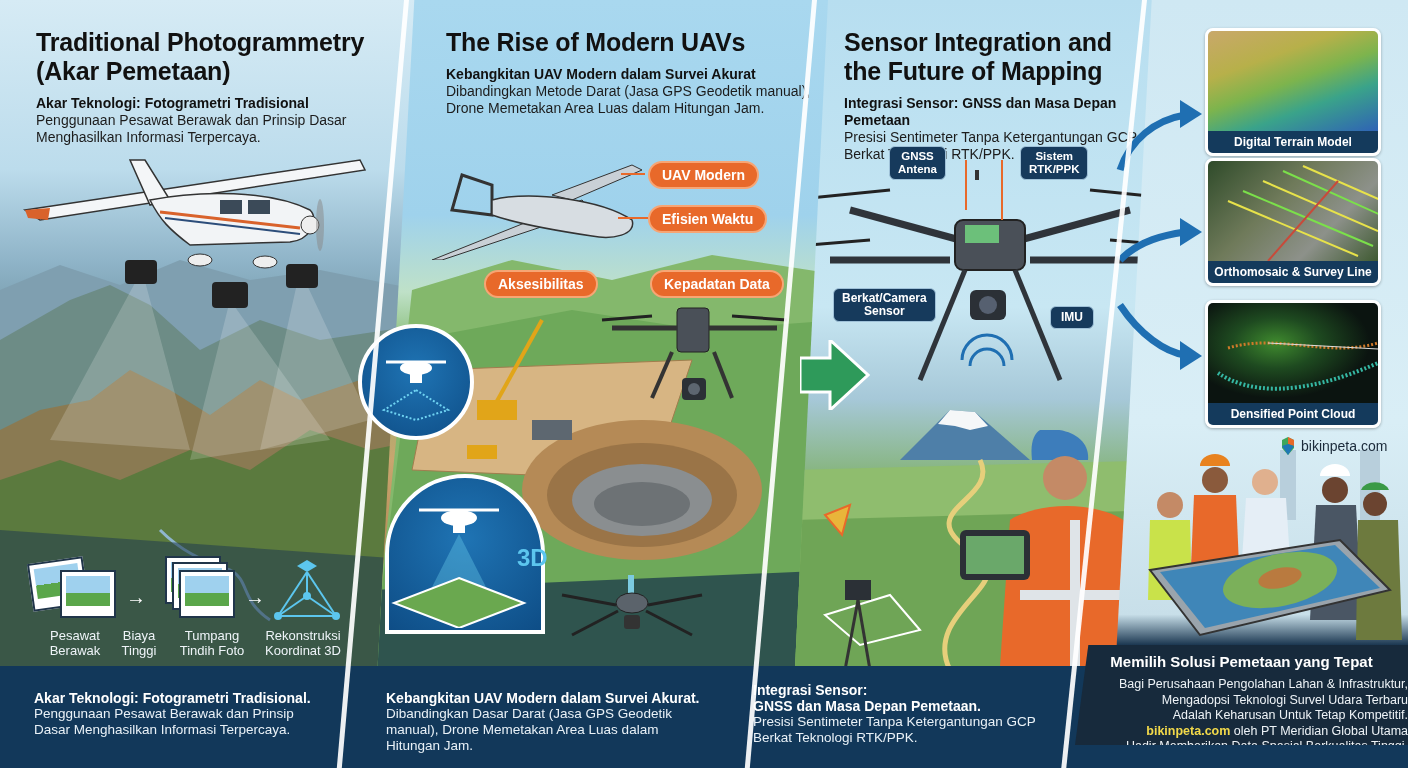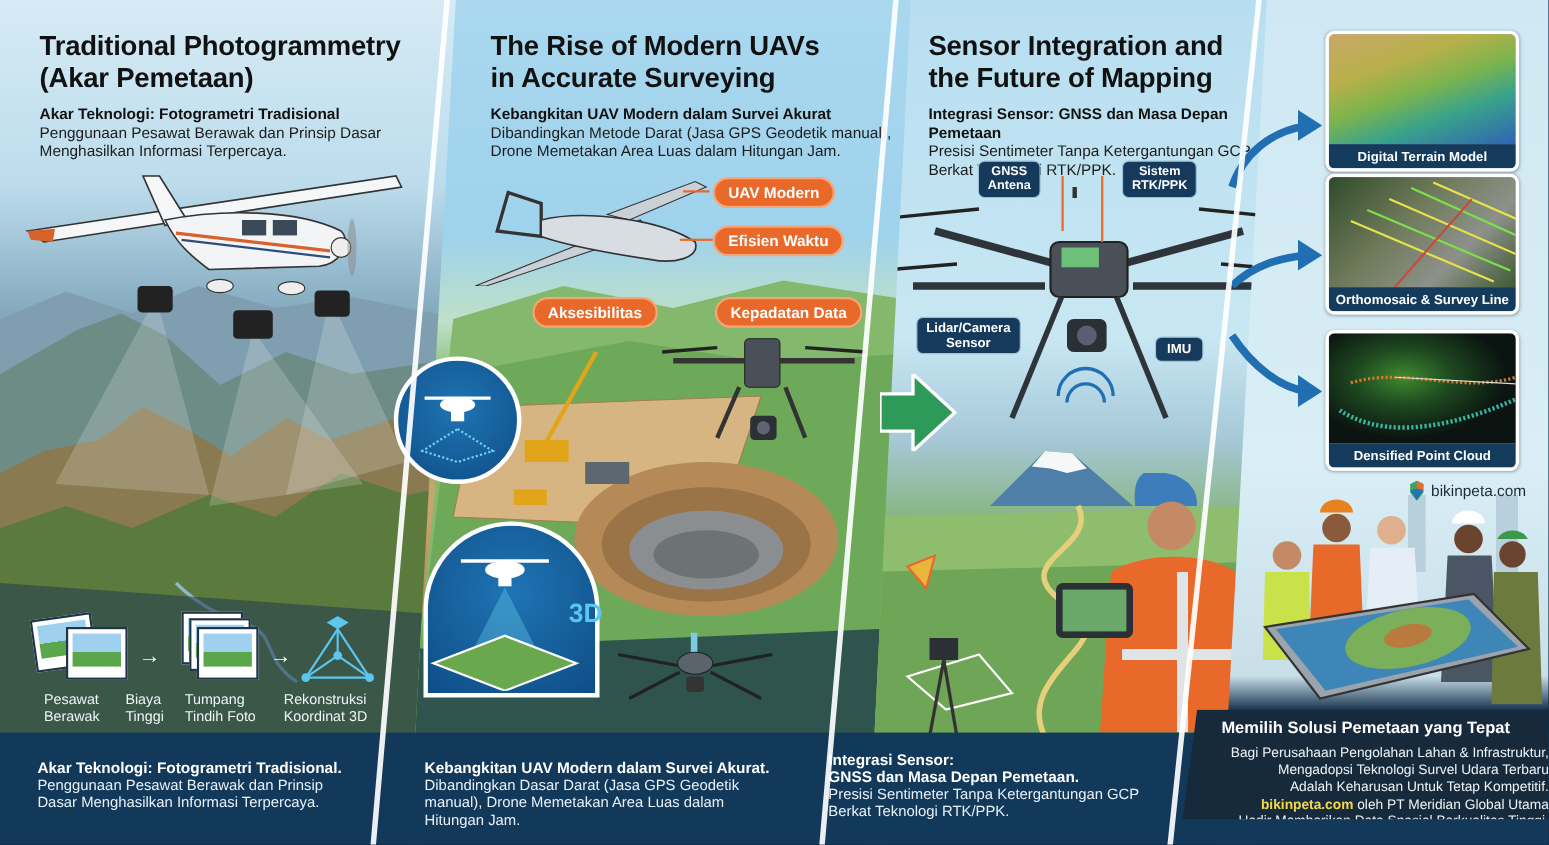--- a/index.html
+++ b/index.html
@@ -32,21 +32,21 @@
      padding:3px 8px;border-radius:6px;border:1.5px solid #9fc1d8;text-align:center;line-height:13px}
   .leader{position:absolute;background:#e8692a;height:2px}
   .leader-v{position:absolute;background:#e8692a;width:2px}
 
   
   .footer{position:absolute;top:666px;height:102px;background:#12385a;}
   .footer .ft{position:absolute;color:#e9f1f7;font-size:13.5px;line-height:16px}
   .footer .ft b{display:block;color:#fff;font-size:14px}
 
   
-  .proc-label{position:absolute;color:#eef4f8;font-size:13px;text-align:left;line-height:15px}
+  .proc-label{position:absolute;color:#eef4f8;font-size:13px;text-align:center;line-height:15px}
   .photo{position:absolute;width:56px;height:48px;background:#fff;border:2px solid #20354a;padding:4px 4px 10px}
   .photo .in{width:100%;height:100%;background:linear-gradient(180deg,#9fd1ee 55%,#5aa64a 55%)}
 
   
   .thumb{position:absolute;left:1205px;width:176px;border-radius:8px;border:3px solid #fff;overflow:hidden;box-shadow:0 1px 3px rgba(0,0,0,.3)}
   .thumb .img{height:100px}
   .thumb .cap{height:22px;background:#143a5c;color:#fff;font-size:12px;font-weight:700;text-align:center;line-height:22px}
 
   .circle-badge{position:absolute;border-radius:50%;background:radial-gradient(circle at 50% 40%,#1f74b4,#0e4d86);border:4px solid #fff}
   svg{display:block}
@@ -172,21 +172,21 @@
       <rect x="76" y="0" width="6" height="20" fill="#7ccbe0"></rect>
       <ellipse cx="80" cy="28" rx="16" ry="10" fill="#5b636b" stroke="#222"></ellipse>
       <line x1="10" y1="20" x2="64" y2="30" stroke="#222" stroke-width="3"></line>
       <line x1="96" y1="30" x2="150" y2="20" stroke="#222" stroke-width="3"></line>
       <line x1="20" y1="60" x2="66" y2="36" stroke="#222" stroke-width="3"></line>
       <line x1="94" y1="36" x2="140" y2="60" stroke="#222" stroke-width="3"></line>
       <rect x="72" y="40" width="16" height="14" rx="3" fill="#333"></rect>
     </svg>
 
     <div class="hdr" style="left:74px;top:28px;width:390px">
-      <h1><span>The Rise of Modern UAVs</span><br><span>in Accurate Surveying</span></h1>
+      <h1><span>The Rise of Modern UAVs</span><br></h1>
       <div class="sub">Kebangkitan UAV Modern dalam Survei Akurat</div>
       <div class="desc"><span>Dibandingkan Metode Darat (Jasa GPS Geodetik manual),</span><br><span>Drone Memetakan Area Luas dalam Hitungan Jam.</span></div>
     </div>
 
     <div class="leader" style="left:249px;top:173px;width:24px"></div>
     <div class="callout-orange" style="left:276px;top:161px">UAV Modern</div>
     <div class="leader" style="left:246px;top:217px;width:30px"></div>
     <div class="callout-orange" style="left:276px;top:205px">Efisien Waktu</div>
     <div class="callout-orange" style="left:112px;top:270px">Aksesibilitas</div>
     <div class="callout-orange" style="left:278px;top:270px">Kepadatan Data</div>
@@ -238,21 +238,21 @@
     </svg>
 
     <div class="hdr" style="left:54px;top:28px;width:340px">
       <h1><span>Sensor Integration and</span><br><span>the Future of Mapping</span></h1>
       <div class="sub">Integrasi Sensor: GNSS dan Masa Depan Pemetaan</div>
       <div class="desc"><span>Presisi Sentimeter Tanpa Ketergantungan GCP</span><br><span>Berkat Teknologi RTK/PPK.</span></div>
     </div>
 
     <div class="callout-navy" style="left:99px;top:146px"><span>GNSS</span><br><span>Antena</span></div>
     <div class="callout-navy" style="left:230px;top:146px"><span>Sistem</span><br><span>RTK/PPK</span></div>
-    <div class="callout-navy" style="left:43px;top:288px;font-size:12px"><span>Lidar/Camera</span><br><span>Sensor</span></div>
+    <div class="callout-navy" style="left:43px;top:288px;font-size:12px"><span>Berkat/Camera</span><br><span>Sensor</span></div>
     <div class="callout-navy" style="left:260px;top:306px;font-size:12px;padding:4px 10px">IMU</div>
     <div class="leader-v" style="left:175px;top:160px;height:50px;width:1.5px"></div>
     <div class="leader-v" style="left:211px;top:160px;height:60px;width:1.5px"></div>
   </div>
 
   <svg class="abs" style="left:800px;top:340px" width="70" height="70">
     <polygon points="0,18 30,18 30,0 68,35 30,70 30,52 0,52" fill="#2e9a5a" stroke="#fff" stroke-width="3"></polygon>
   </svg>
 
   <div id="p4" class="panel">

